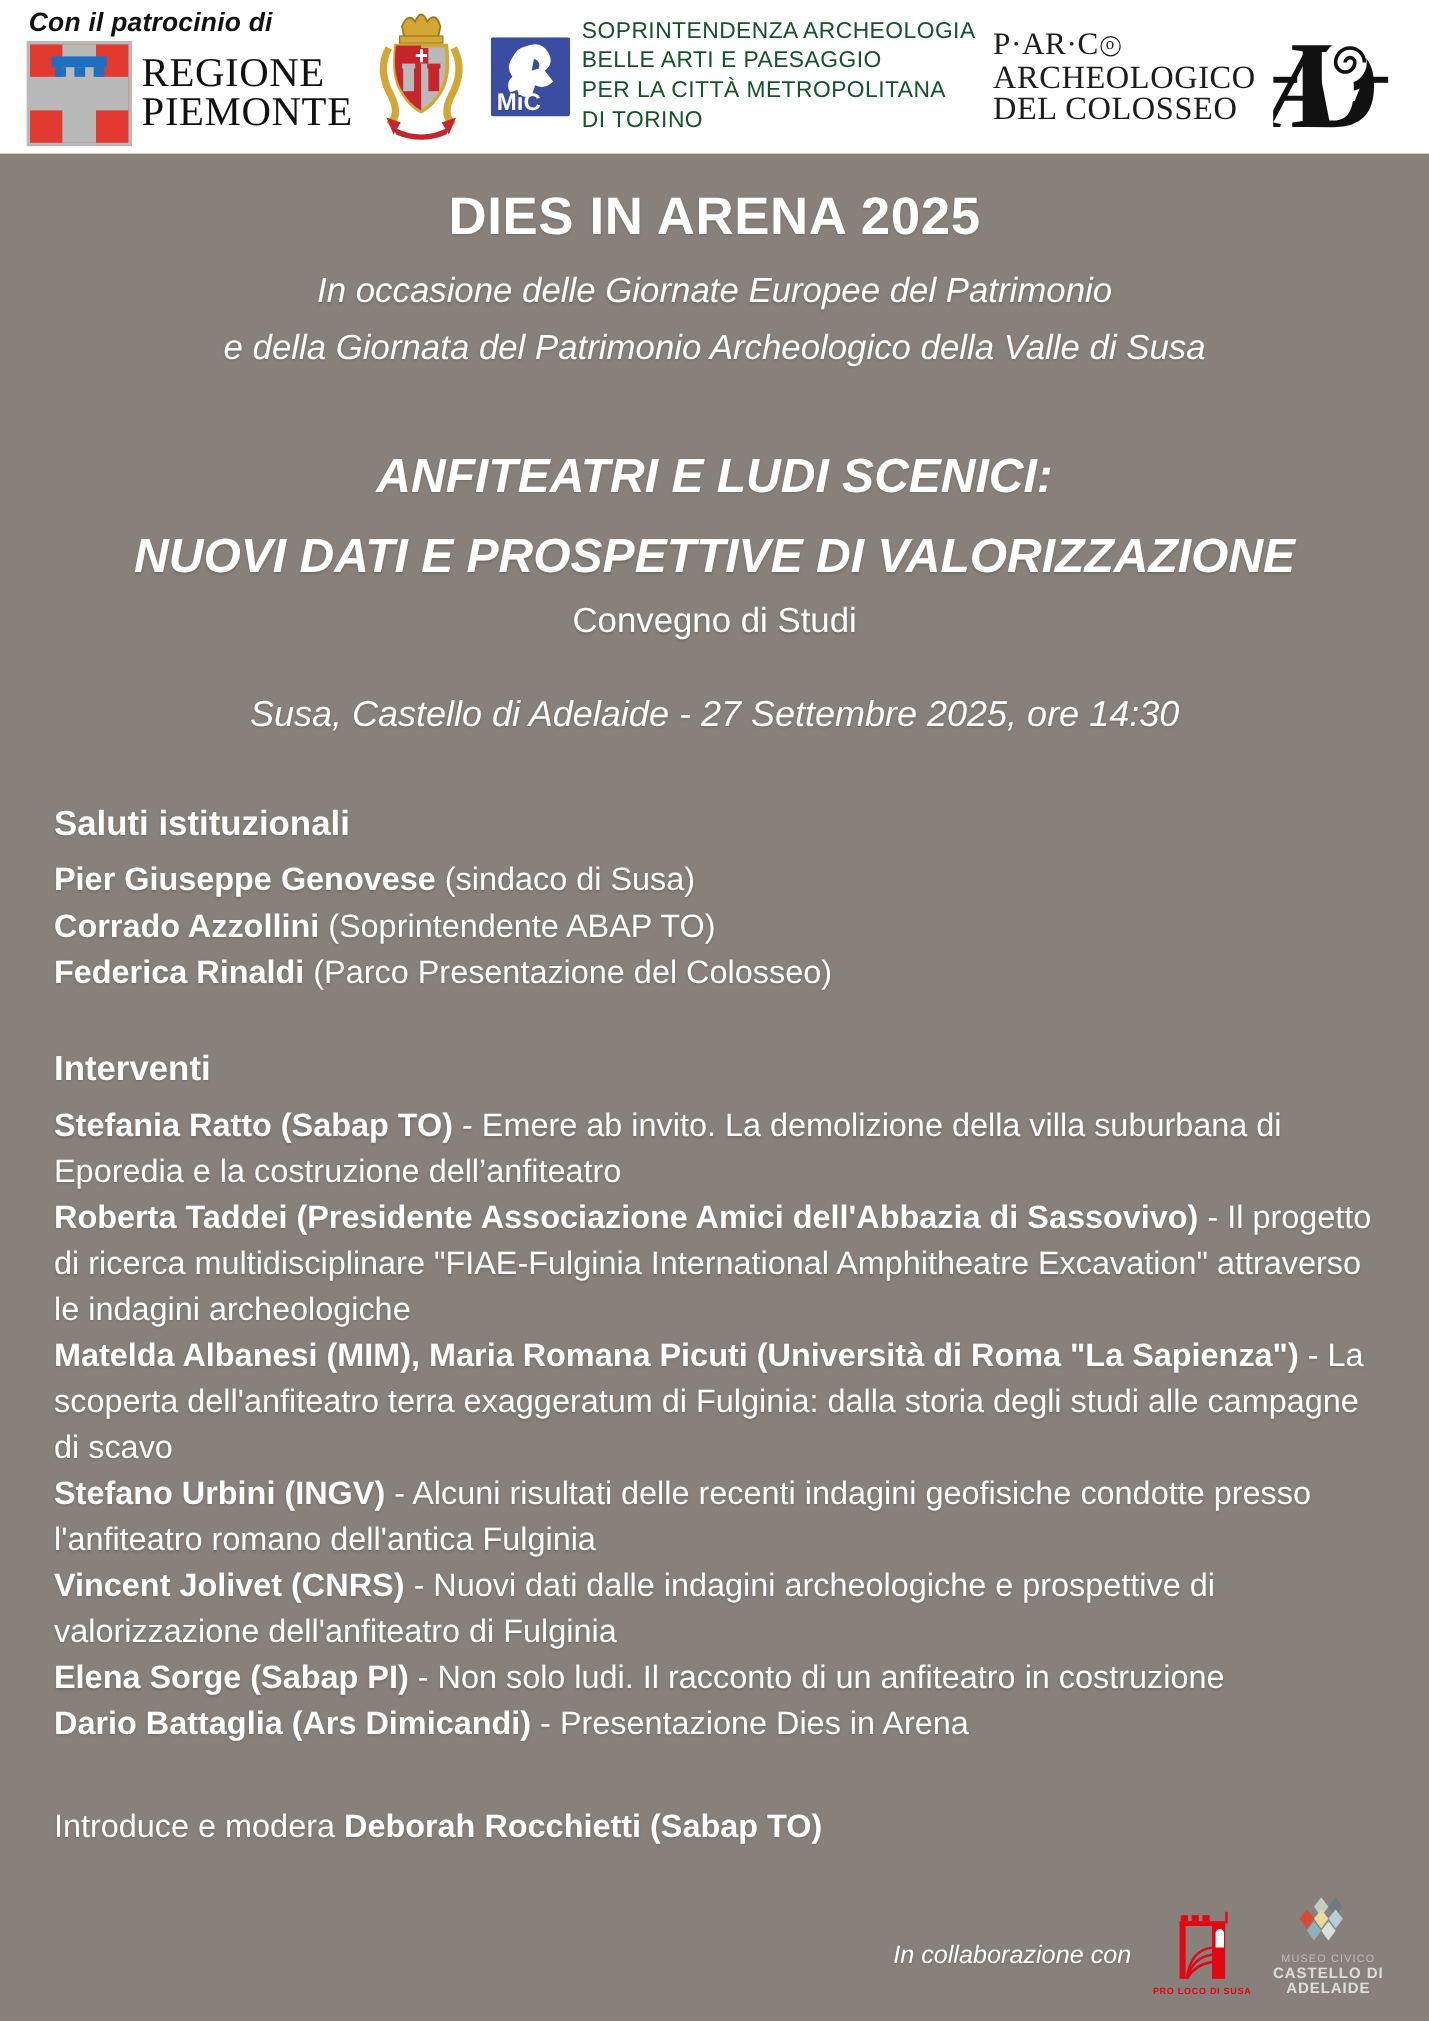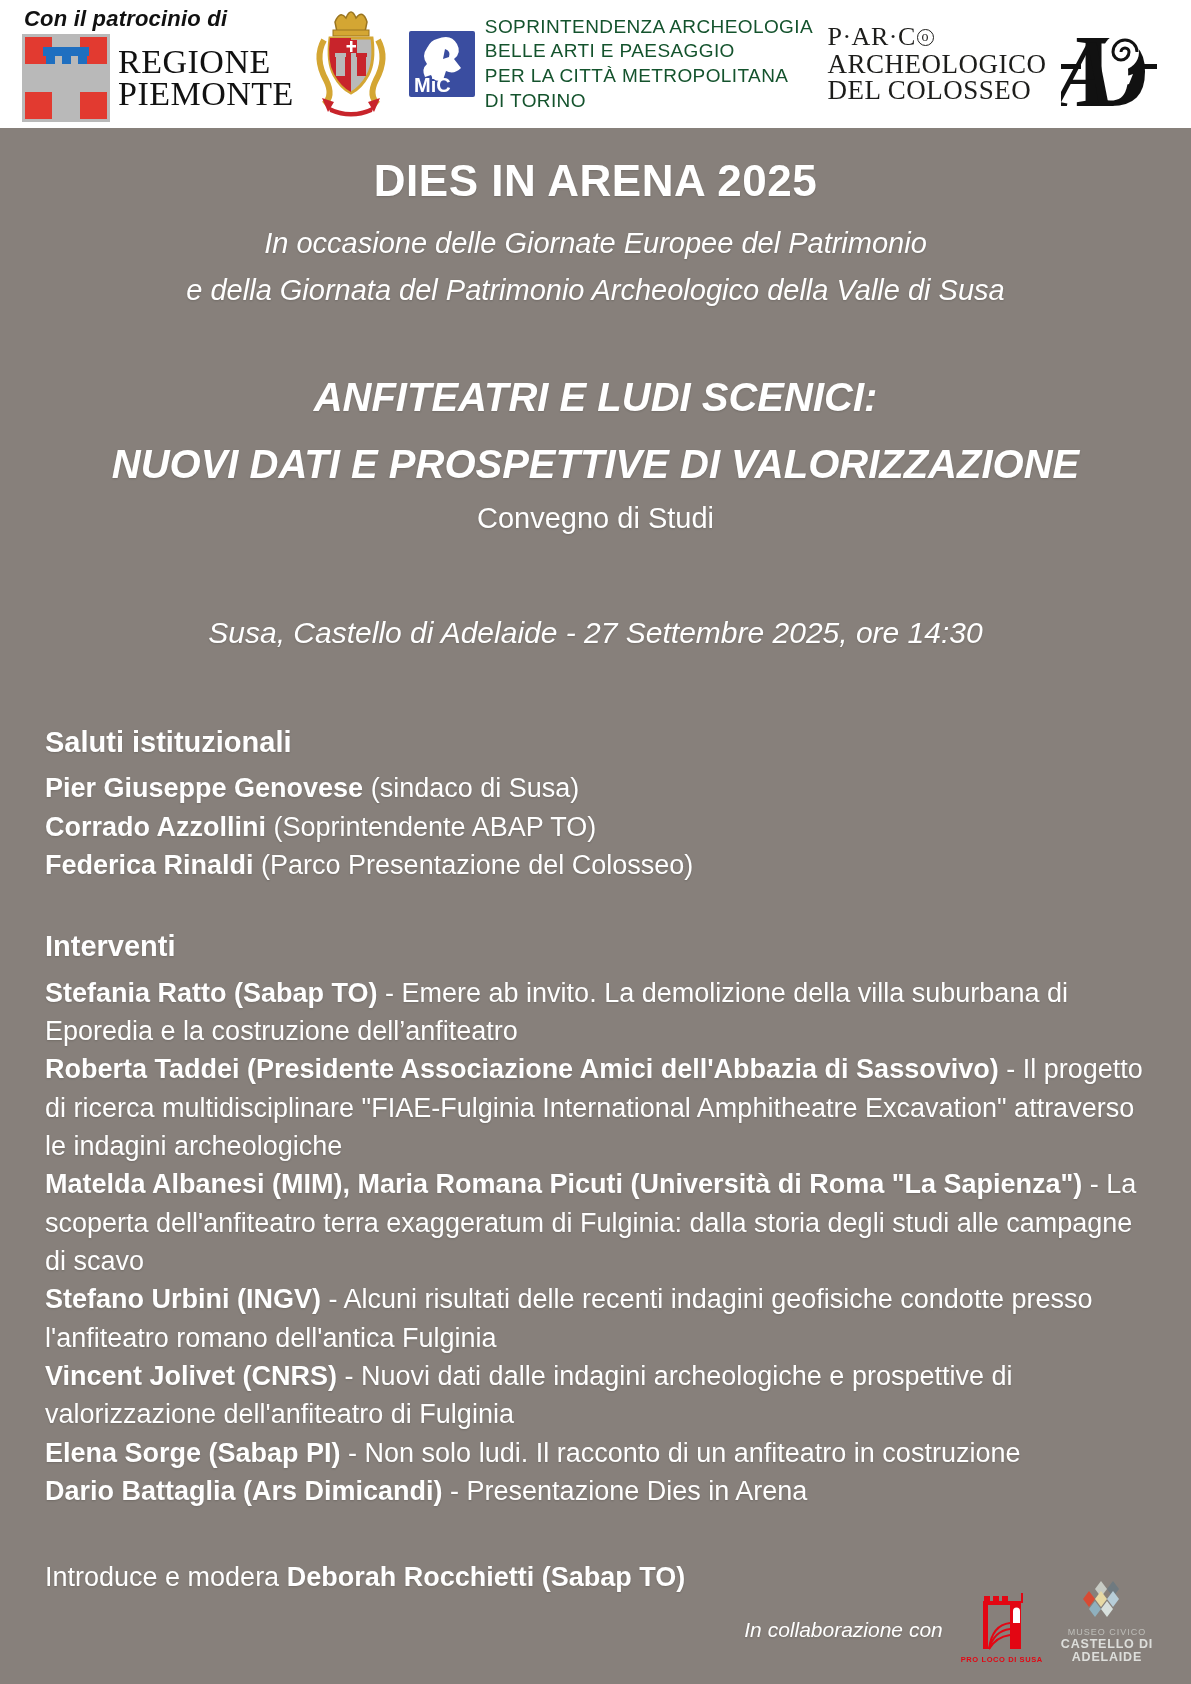--- a/index.html
+++ b/index.html
@@ -39,22 +39,22 @@
     display:inline-block;font-size:14px;border:1.6px solid #1d1d1b;
     border-radius:50%;width:15px;height:15px;line-height:14px;
     text-align:center;vertical-align:4px;margin-left:1px;
   }
   main{padding:0 45px;color:#fff;text-shadow:0 1px 2px rgba(40,36,32,.22);}
   .top-block{text-align:center;}
   .ev-title{font-size:44px;font-weight:bold;letter-spacing:.5px;margin-top:28px;}
   .occasion{font-size:29px;font-style:italic;line-height:1.62;margin-top:14px;}
   .heading{font-size:40px;font-weight:bold;font-style:italic;line-height:1.68;margin-top:50px;}
   .convegno{font-size:29px;margin-top:4px;}
-  .when{font-size:30px;font-style:italic;margin-top:81px;}
-  .section{margin-top:72px;font-size:27px;line-height:1.42;}
+  .when{font-size:30px;font-style:italic;margin-top:44px;}
+  .section{margin-top:54px;font-size:27px;line-height:1.42;}
   .section.interventi{margin-top:42px;}
   .sec-heading{font-size:29px;font-weight:bold;margin-bottom:6px;}
   .entry b{font-weight:bold;}
   .closing{margin-top:52px;font-size:27px;}
   .collab{
     position:absolute;right:38px;bottom:20px;
     display:flex;align-items:flex-end;gap:18px;color:#fff;
   }
   .collab .collab-text{
     font-size:21px;font-style:italic;margin-bottom:22px;

